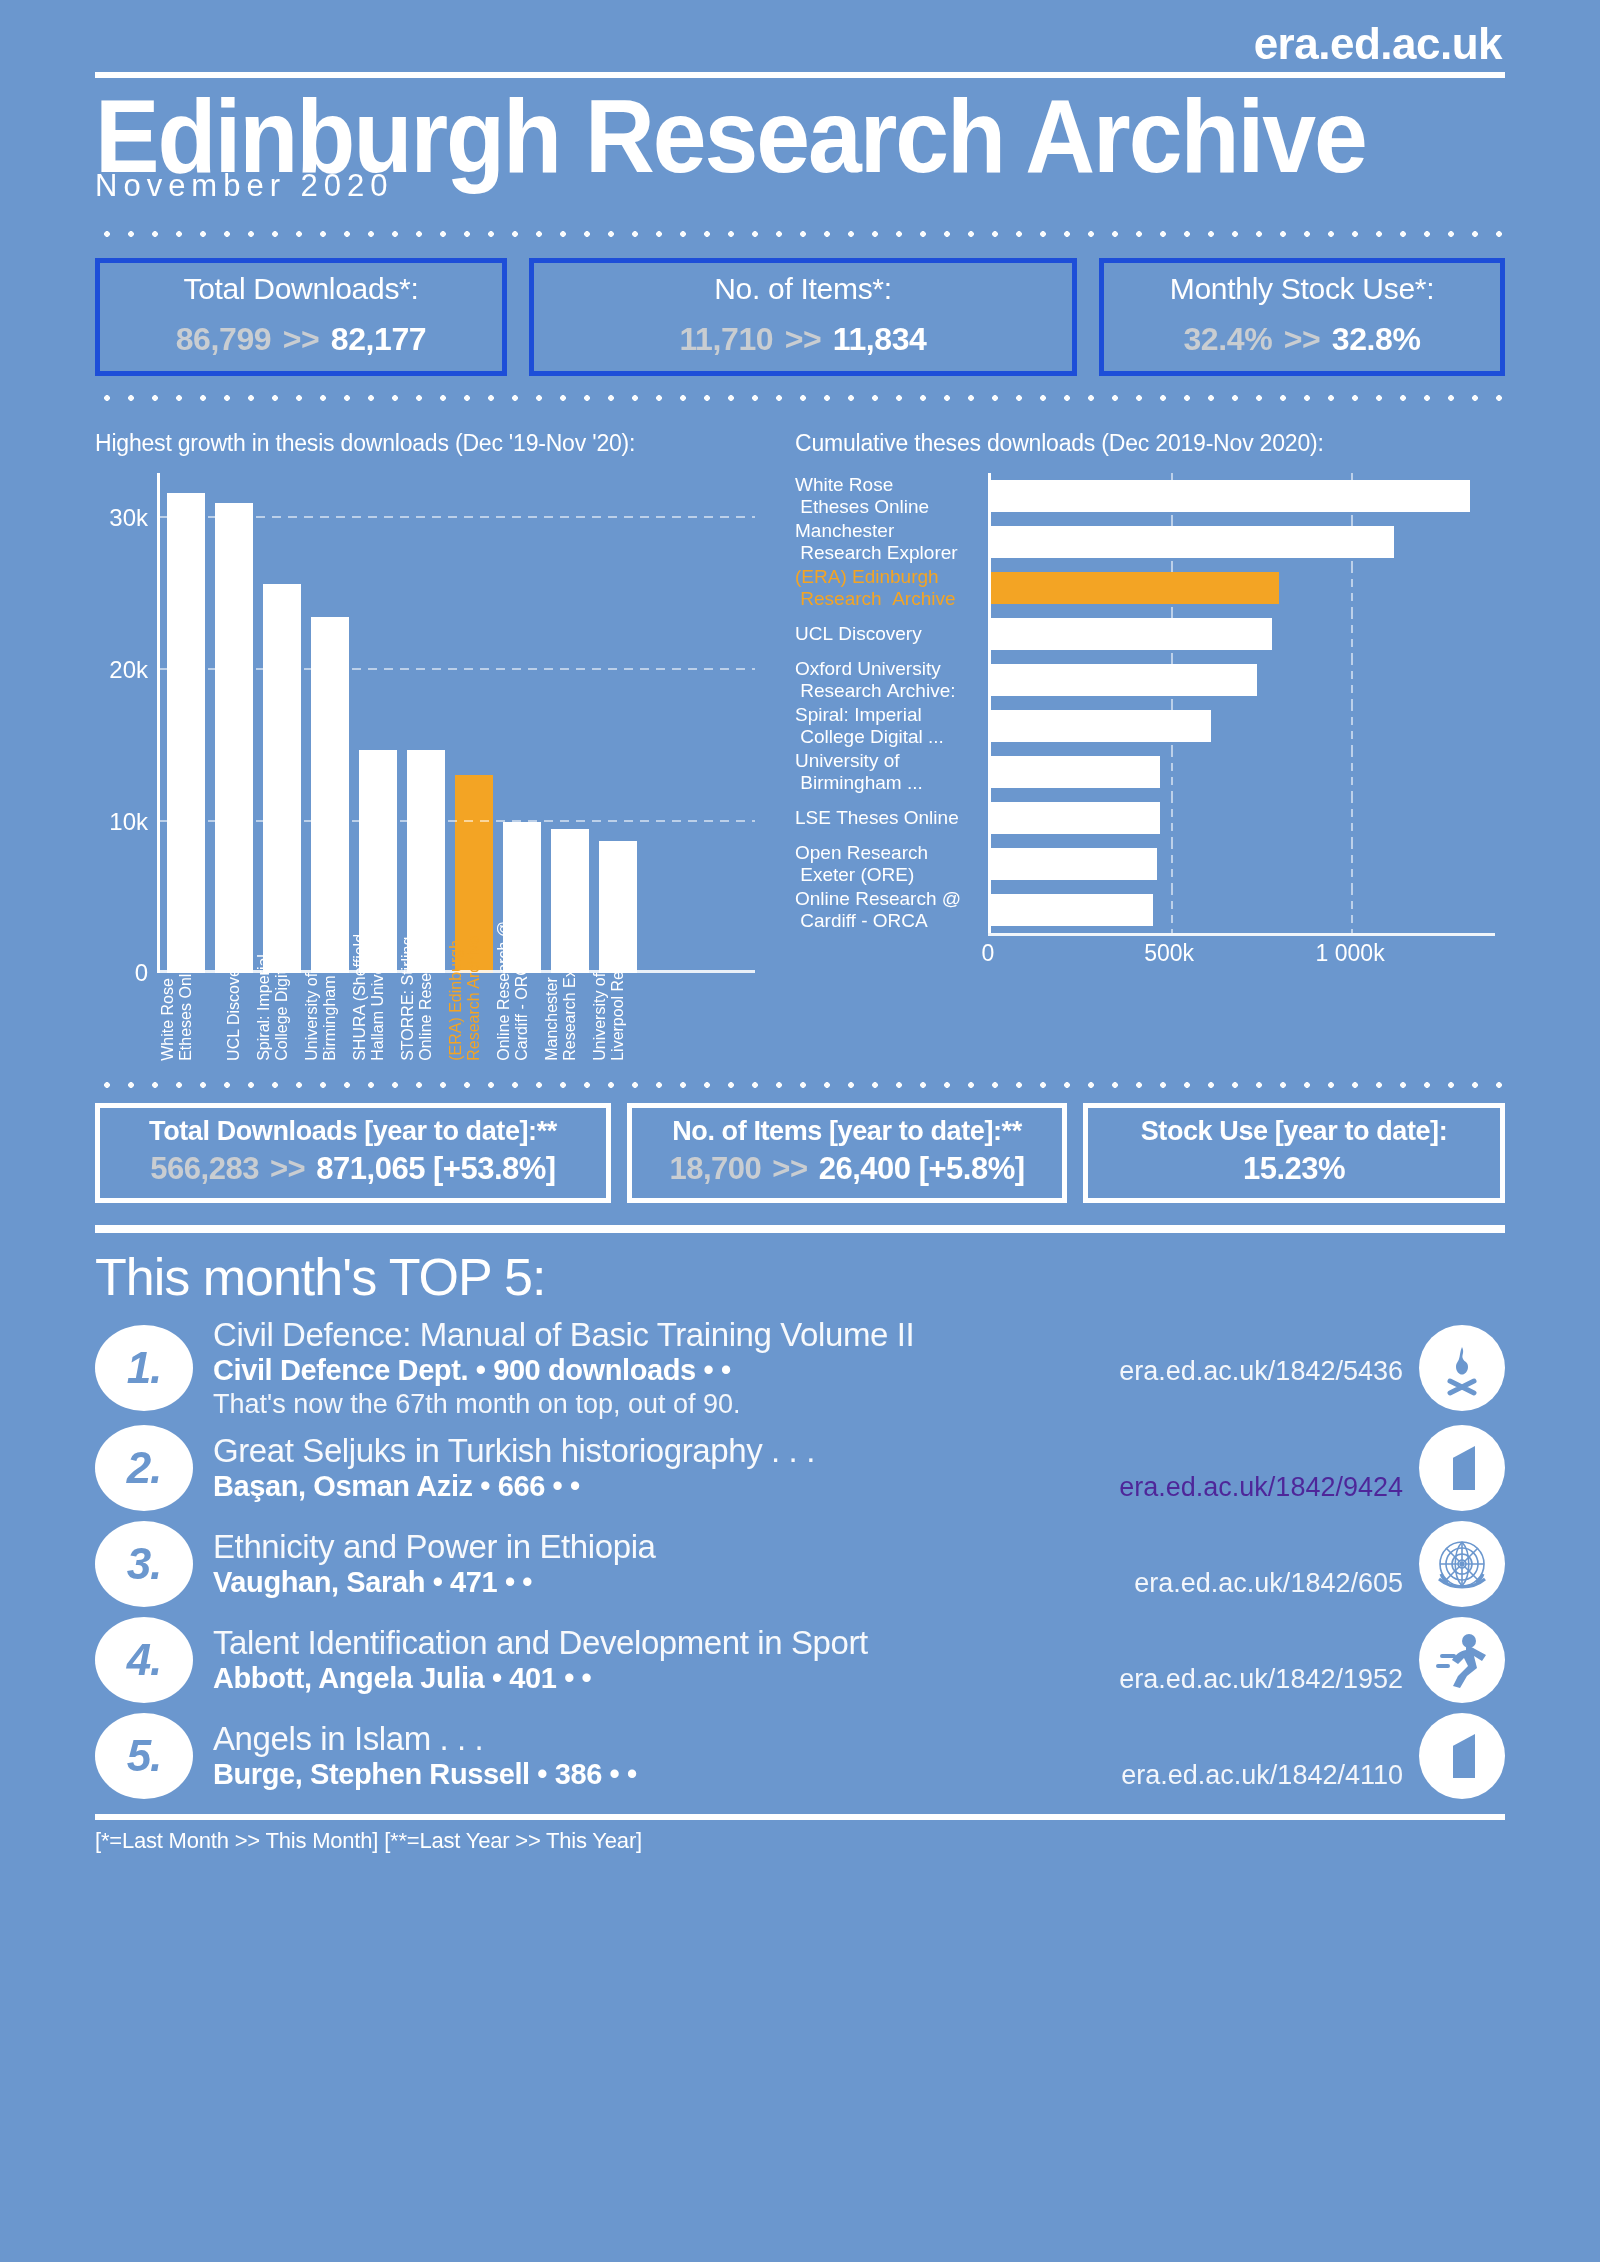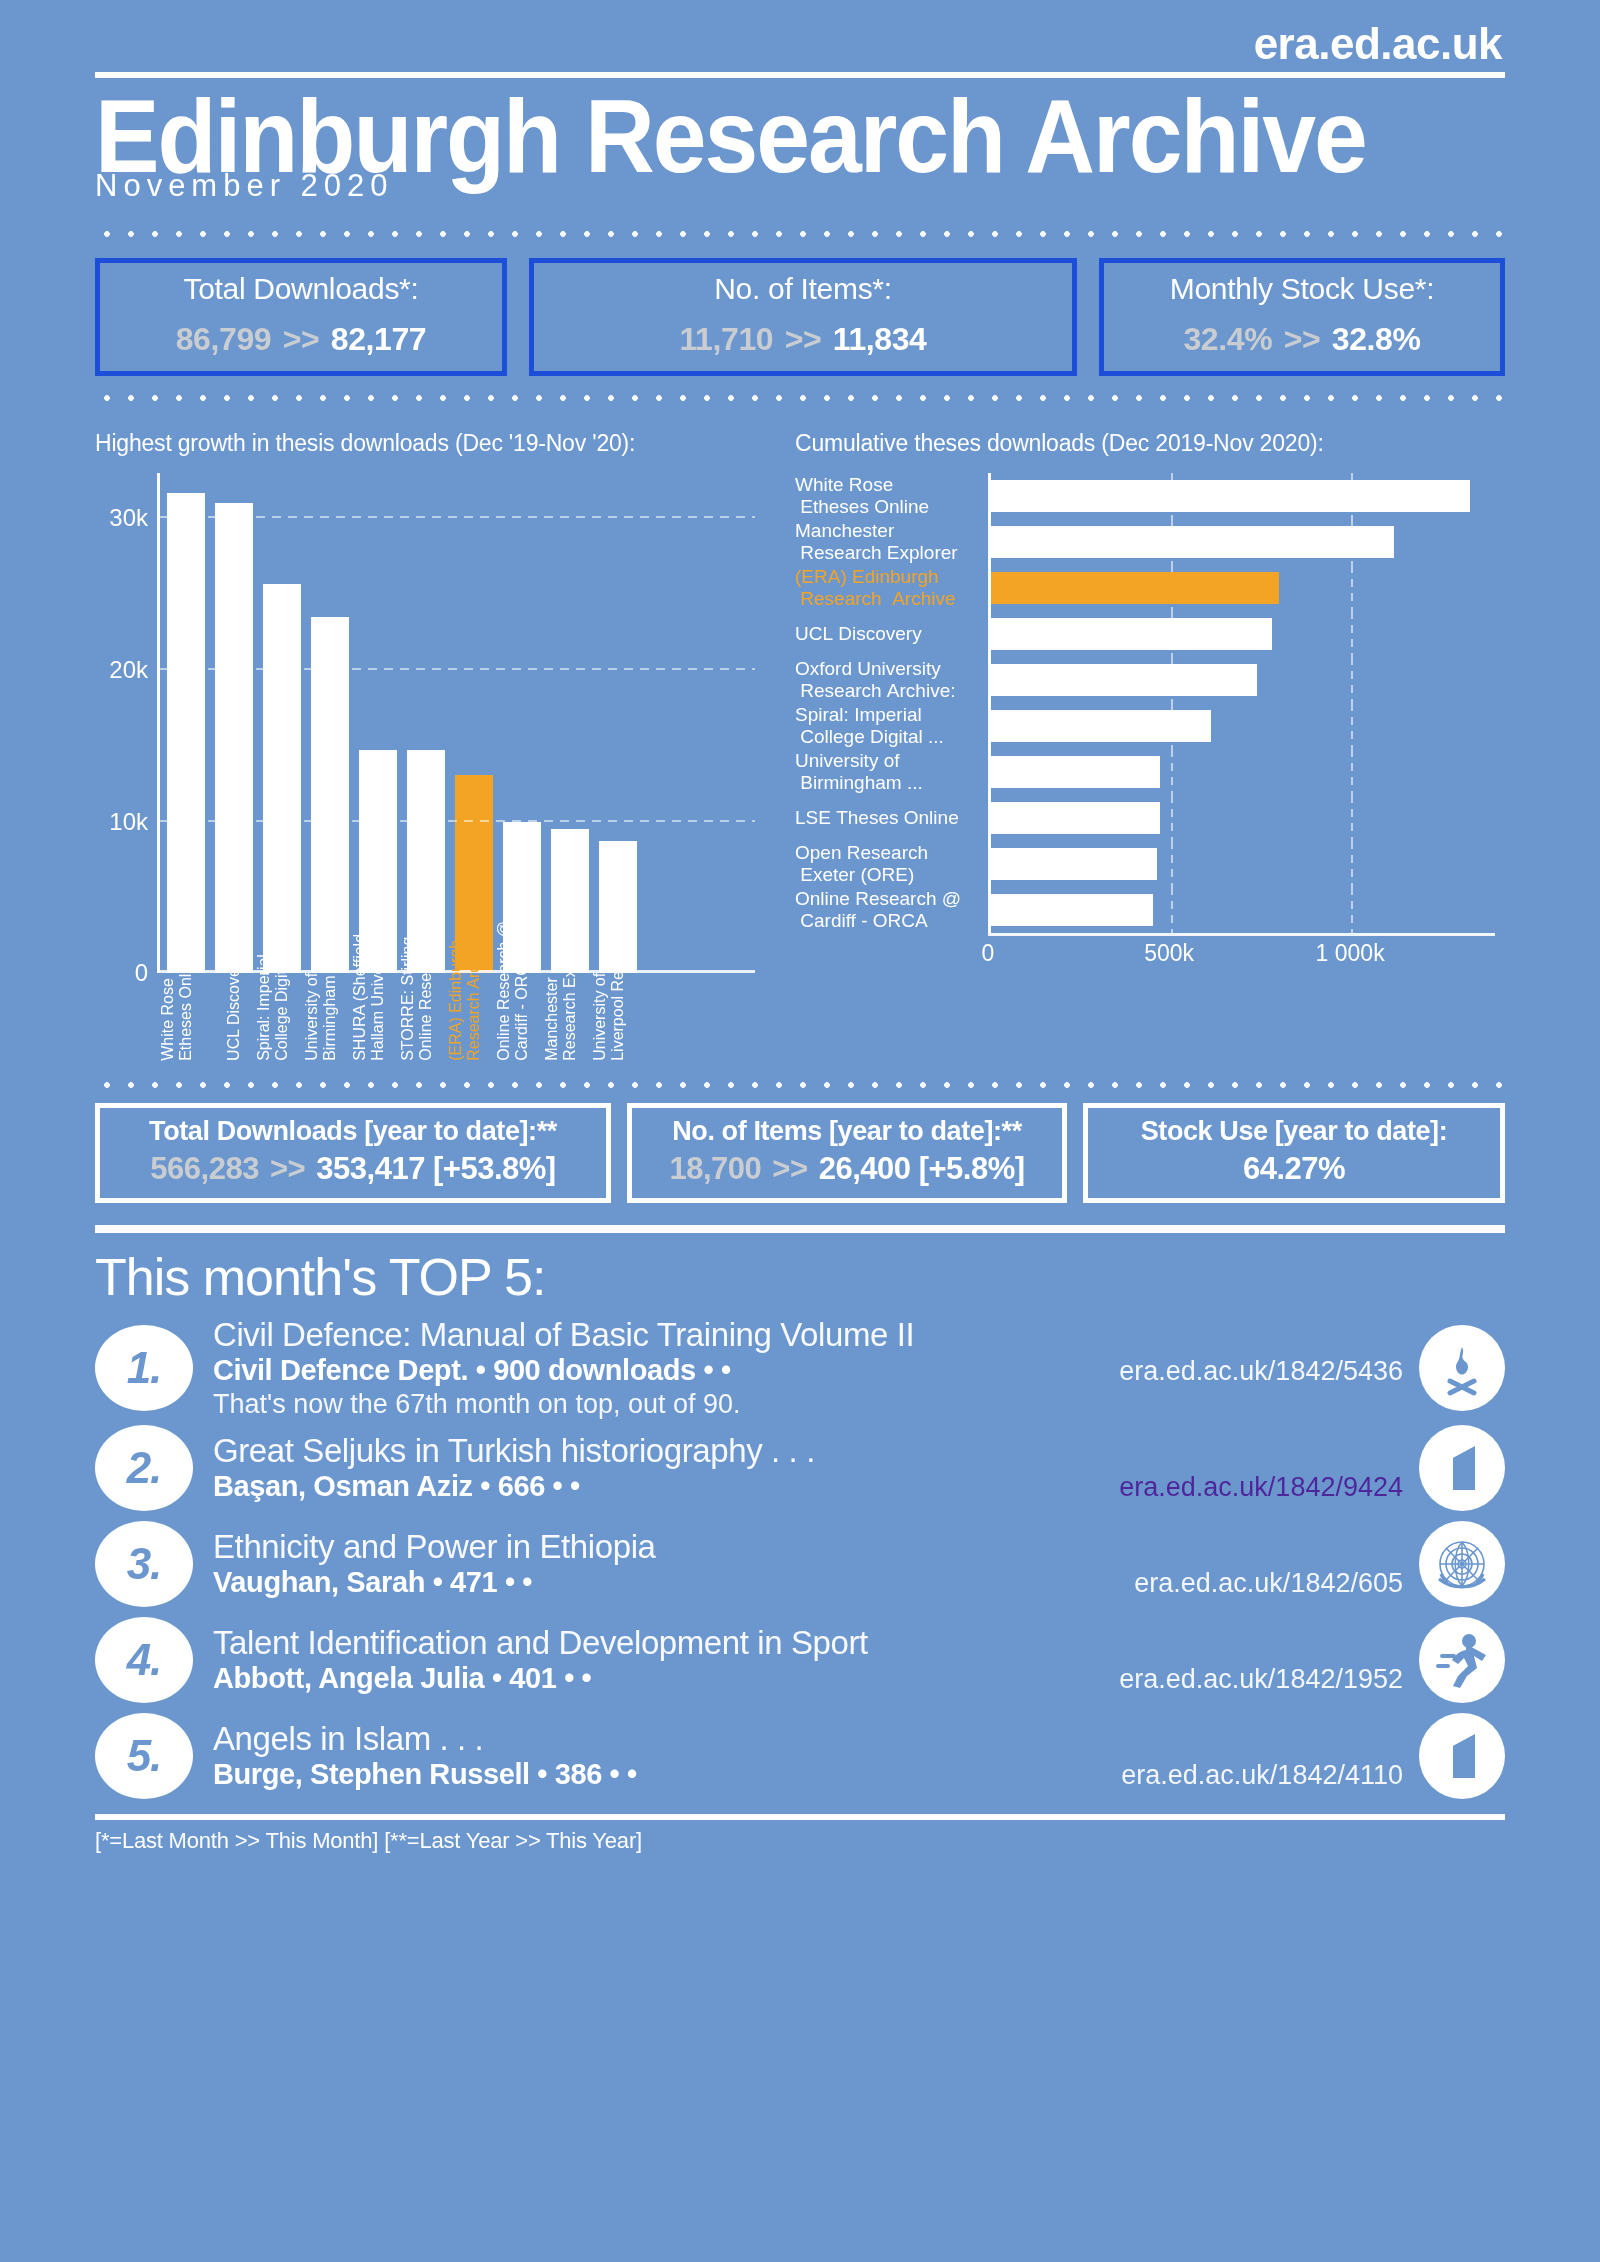--- a/index.html
+++ b/index.html
@@ -472,37 +472,37 @@
 </div>
 
 <div class="dotted"></div>
 
 <div class="ytd-row">
   <div class="ytd-box b1">
     <div class="ytd-label">Total Downloads [year to date]:**</div>
     <div class="ytd-values">
       <span class="prev">566,283</span>
       <span class="arrow">&gt;&gt;</span>
-      <span class="cur">353,417</span>
+      <span class="cur">871,065</span>
       <span class="delta">[+53.8%]</span>
     </div>
   </div>
   <div class="ytd-box b2">
     <div class="ytd-label">No. of Items [year to date]:**</div>
     <div class="ytd-values">
       <span class="prev">18,700</span>
       <span class="arrow">&gt;&gt;</span>
       <span class="cur">26,400</span>
       <span class="delta">[+5.8%]</span>
     </div>
   </div>
   <div class="ytd-box b3">
     <div class="ytd-label">Stock Use [year to date]:</div>
     <div class="ytd-values">
-      <span class="cur">64.27%</span>
+      <span class="cur">15.23%</span>
     </div>
   </div>
 </div>
 
 <div class="thick-rule"></div>
 
 <div class="top5-head">This month's TOP 5:</div>
 <div class="top5-list" id="top5list">
     <div class="top5-item">
       <div class="rank-badge">1.</div>

